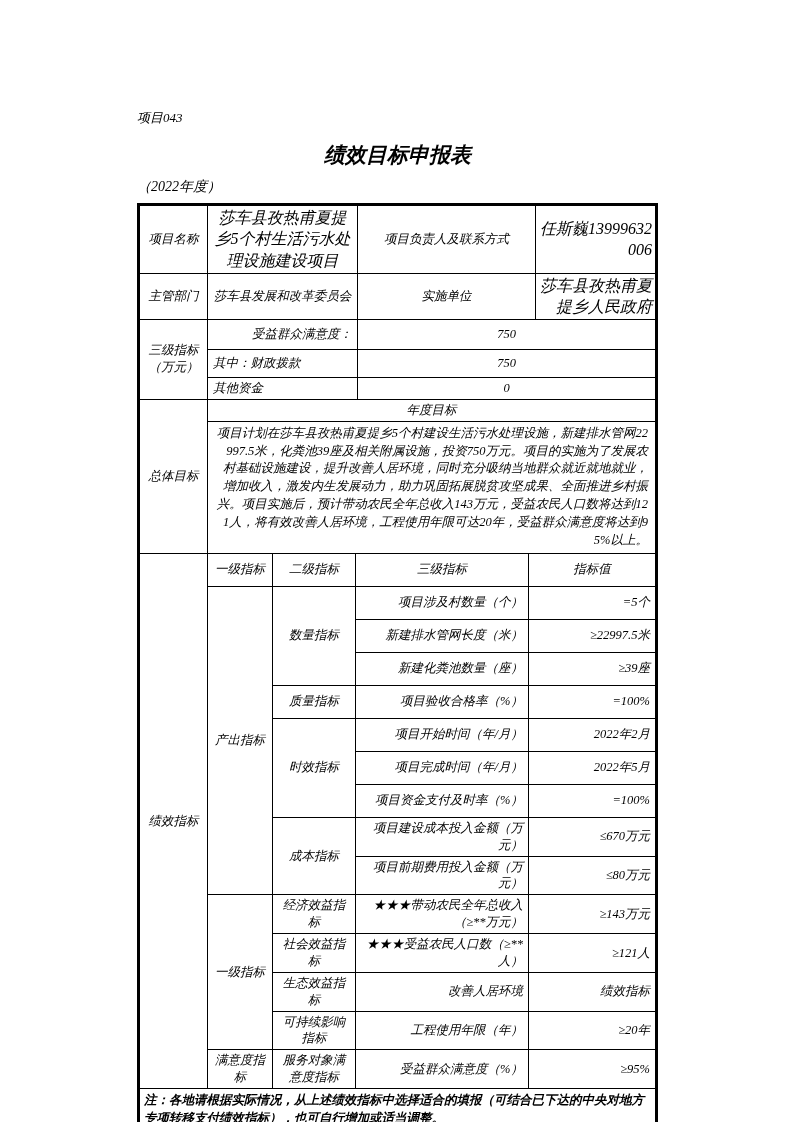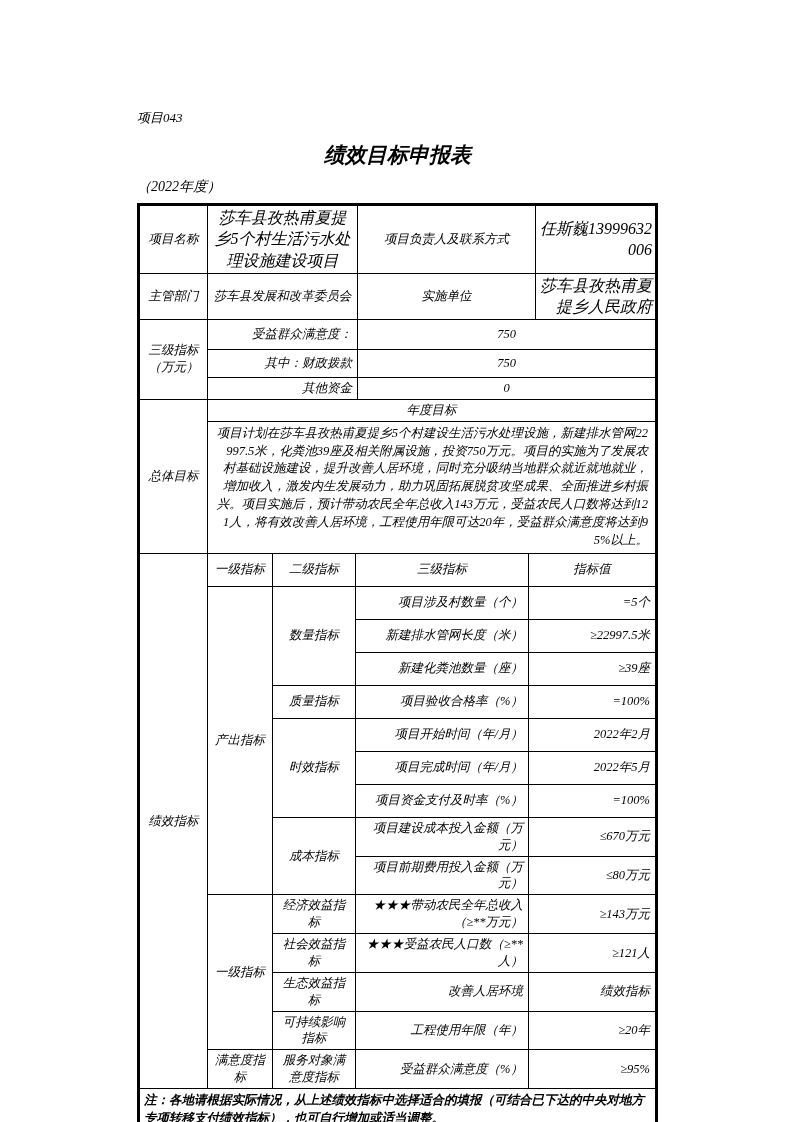--- a/index.html
+++ b/index.html
@@ -44,21 +44,21 @@
     border: 1px solid #000;
     font-size: 12.5px;
     padding: 2px 5px;
     vertical-align: middle;
     text-align: center;
     line-height: 1.35;
     word-break: break-all;
     overflow: hidden;
   }
   td.al { text-align: right; }
-  td.ar { text-align: right; }
+  td.ar { text-align: left; }
   td.tight { padding: 1px 3px; font-size: 16px; }
   .rA1 td { height: 54px; }
   .rA2 td { height: 38px; }
   .rB1 td { height: 30px; }
   .rB2 td { height: 28px; }
   .rB3 td { height: 20px; }
   .rC1 td { height: 22px; }
   .goal-text {
     text-align: justify;
     padding: 3px 7px;

